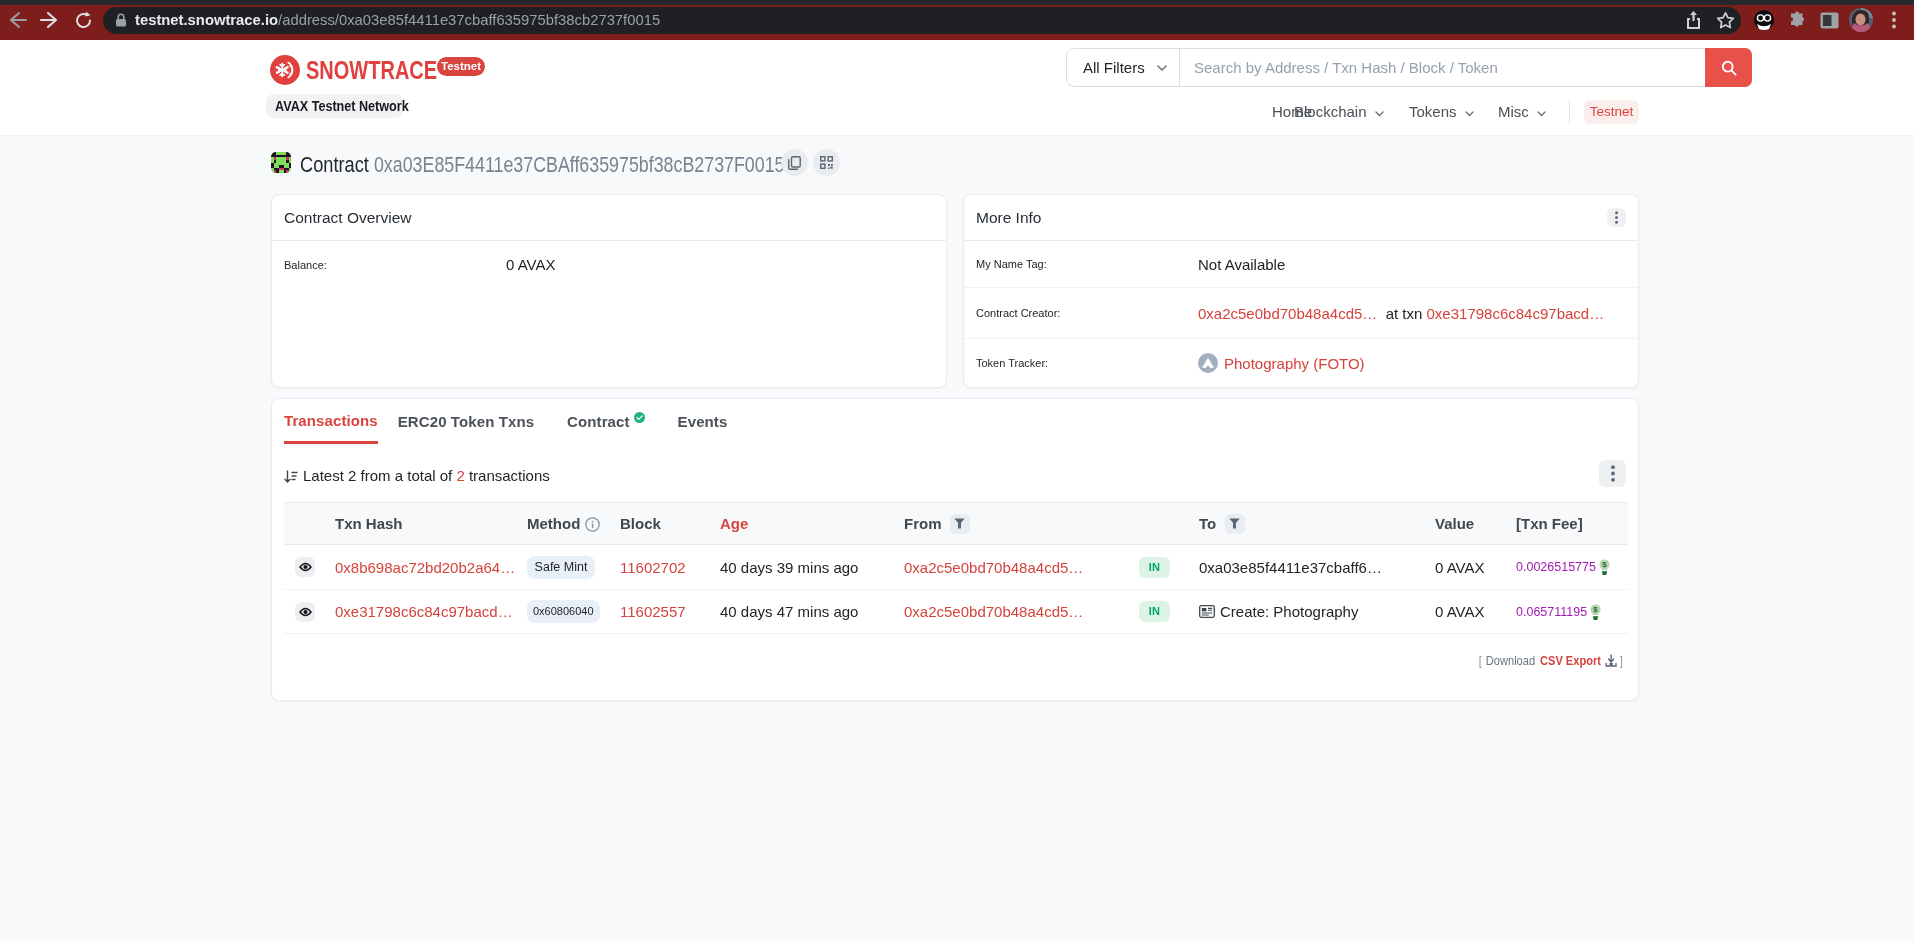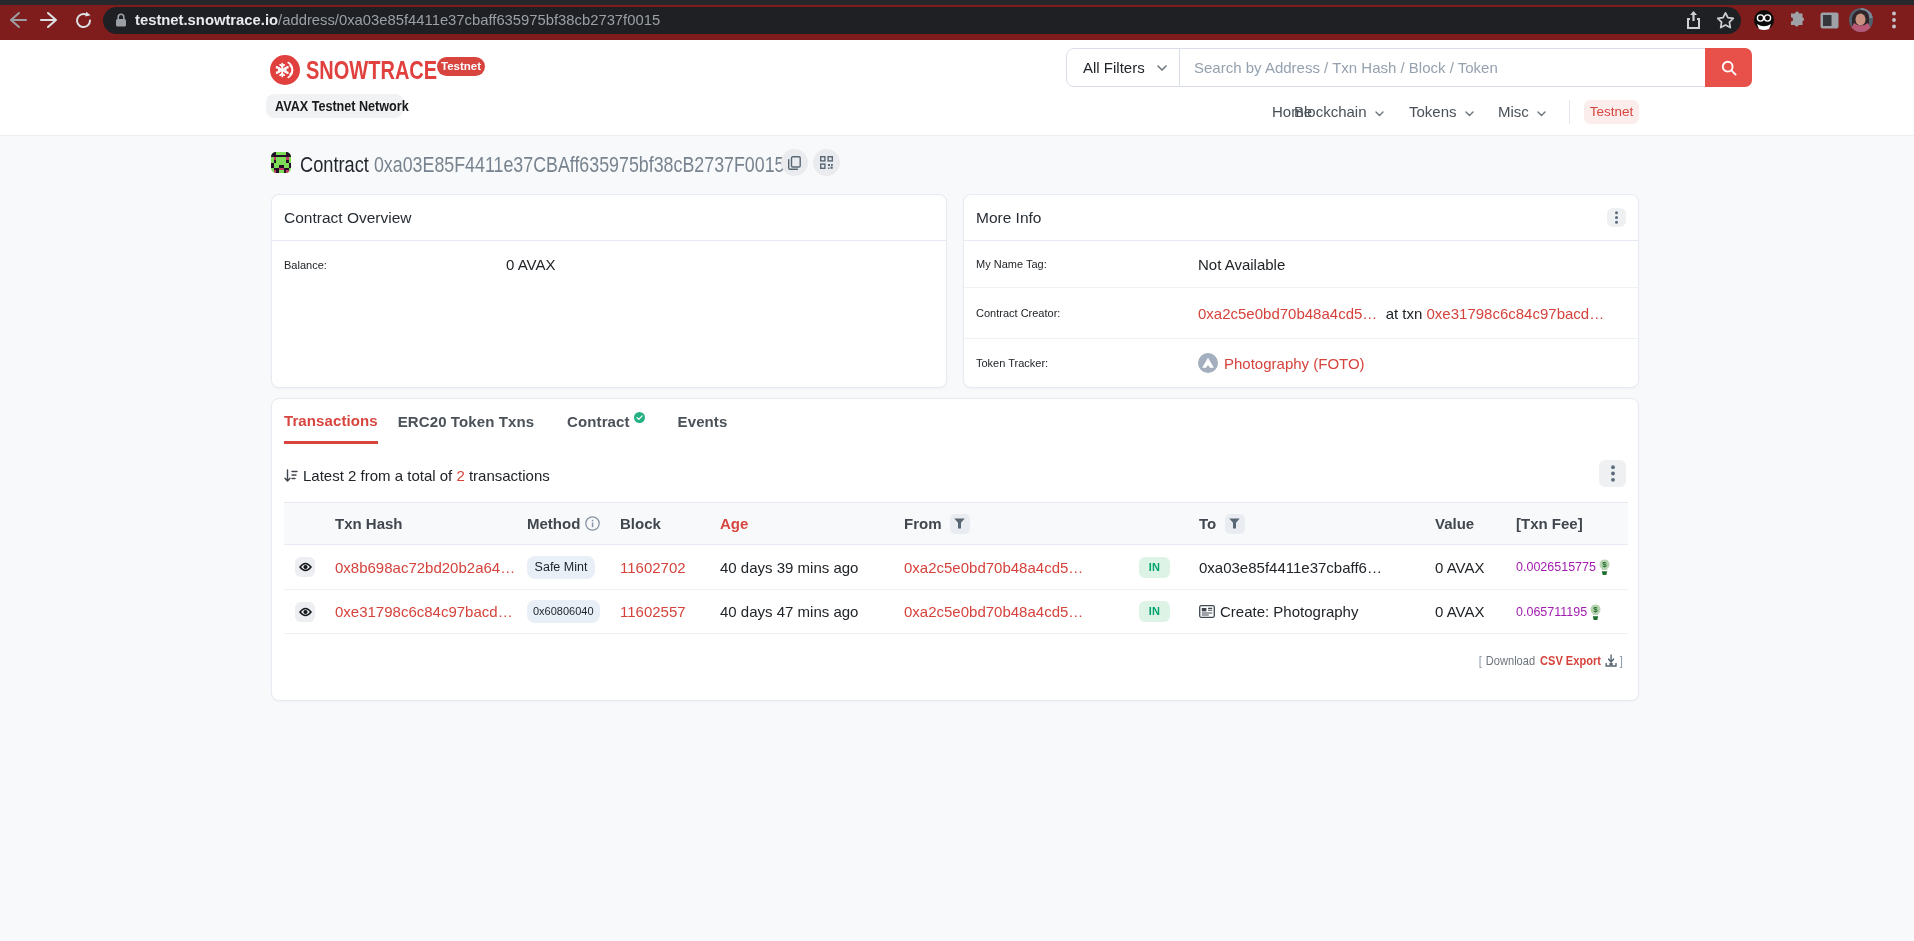--- a/index.html
+++ b/index.html
@@ -43,21 +43,21 @@
 .dotsbtn{position:absolute;border-radius:6px;background:#eef0f2;display:flex;align-items:center;justify-content:center}
 .irow{display:flex;align-items:center;padding:0 12px;border-bottom:1px solid #eef1f6}
 .irow:last-child{border-bottom:none}
 .irow .lbl{width:222px;flex:none;font-size:11px;color:#212529}
 .irow .val{font-size:15px;color:#212529;display:flex;align-items:center}
 a.red{color:#d5433c;text-decoration:none}
 
 .tabs{height:45px;display:flex;padding:0 12px;font-size:15px;font-weight:700;color:#4a5158;letter-spacing:.1px}
 .tab{display:flex;align-items:center;height:45px;position:relative}
 .tab.active{color:#d8453f;border-bottom:3px solid #d8453f}
-.latest{position:absolute;left:12px;top:68px;font-size:15px;color:#212529;display:flex;align-items:center}
+.latest{position:absolute;left:12px;top:68px;font-size:15px;color:#212529;display:flex;align-items:flex-end}
 .latest .two{color:#d5433c}
 .table{position:absolute;left:12px;top:103px;width:1344px;font-size:15px}
 .thead{display:flex;align-items:center;height:43px;background:#f8f9fb;border-top:1px solid #e7eaf3;border-bottom:1px solid #e7eaf3;font-weight:700;color:#40474f}
 .trow{display:flex;align-items:center;height:45px;border-bottom:1px solid #eef1f6;color:#212529}
 .c1{width:51px;flex:none;display:flex;justify-content:flex-start;padding-left:11px}
 .c2{width:192px;flex:none}
 .c3{width:93px;flex:none}
 .c4{width:100px;flex:none}
 .c5{width:184px;flex:none}
 .c6{width:235px;flex:none}
@@ -323,21 +323,21 @@
       <svg width="14" height="14" viewBox="0 0 14 14" style="margin-right:5px">
           <path d="M3.5 1 V12 M3.5 12 L1 9.2 M3.5 12 L6 9.2" stroke="#40474f" stroke-width="1.4" fill="none" stroke-linecap="round" stroke-linejoin="round"></path>
           <path d="M8 2.5 h5 M8 6 h4 M8 9.5 h3" stroke="#40474f" stroke-width="1.4" stroke-linecap="round"></path>
         </svg>
       <span>Latest 2 from a total of&nbsp;<span class="two">2</span>&nbsp;transactions</span>
     </div>
     <div class="table">
       <div class="thead">
         <div class="c1"></div>
         <div class="c2">Txn Hash</div>
-        <div class="c3" style="display:flex;align-items:center">Method&nbsp;<svg width="15" height="15" viewBox="0 0 15 15">
+        <div class="c3" style="display:flex;align-items:flex-end">Method&nbsp;<svg width="15" height="15" viewBox="0 0 15 15">
               <circle cx="7.5" cy="7.5" r="6.7" stroke="#8795a5" stroke-width="1.3" fill="none"></circle>
               <rect x="6.8" y="6.6" width="1.5" height="4.6" fill="#8795a5"></rect>
               <rect x="6.8" y="3.8" width="1.5" height="1.6" fill="#8795a5"></rect>
             </svg></div>
         <div class="c4">Block</div>
         <div class="c5" style="color:#d8453f">Age</div>
         <div class="c6" style="display:flex;align-items:center">From&nbsp;&nbsp;<span class="grybtn" style="width:20px;height:20px">
               <svg width="11" height="11" viewBox="0 0 11 11">
                 <path d="M0.3 0.6 H10.7 L7 4.7 V10.4 H4 V4.7 Z" fill="#596673"></path>
               </svg>

